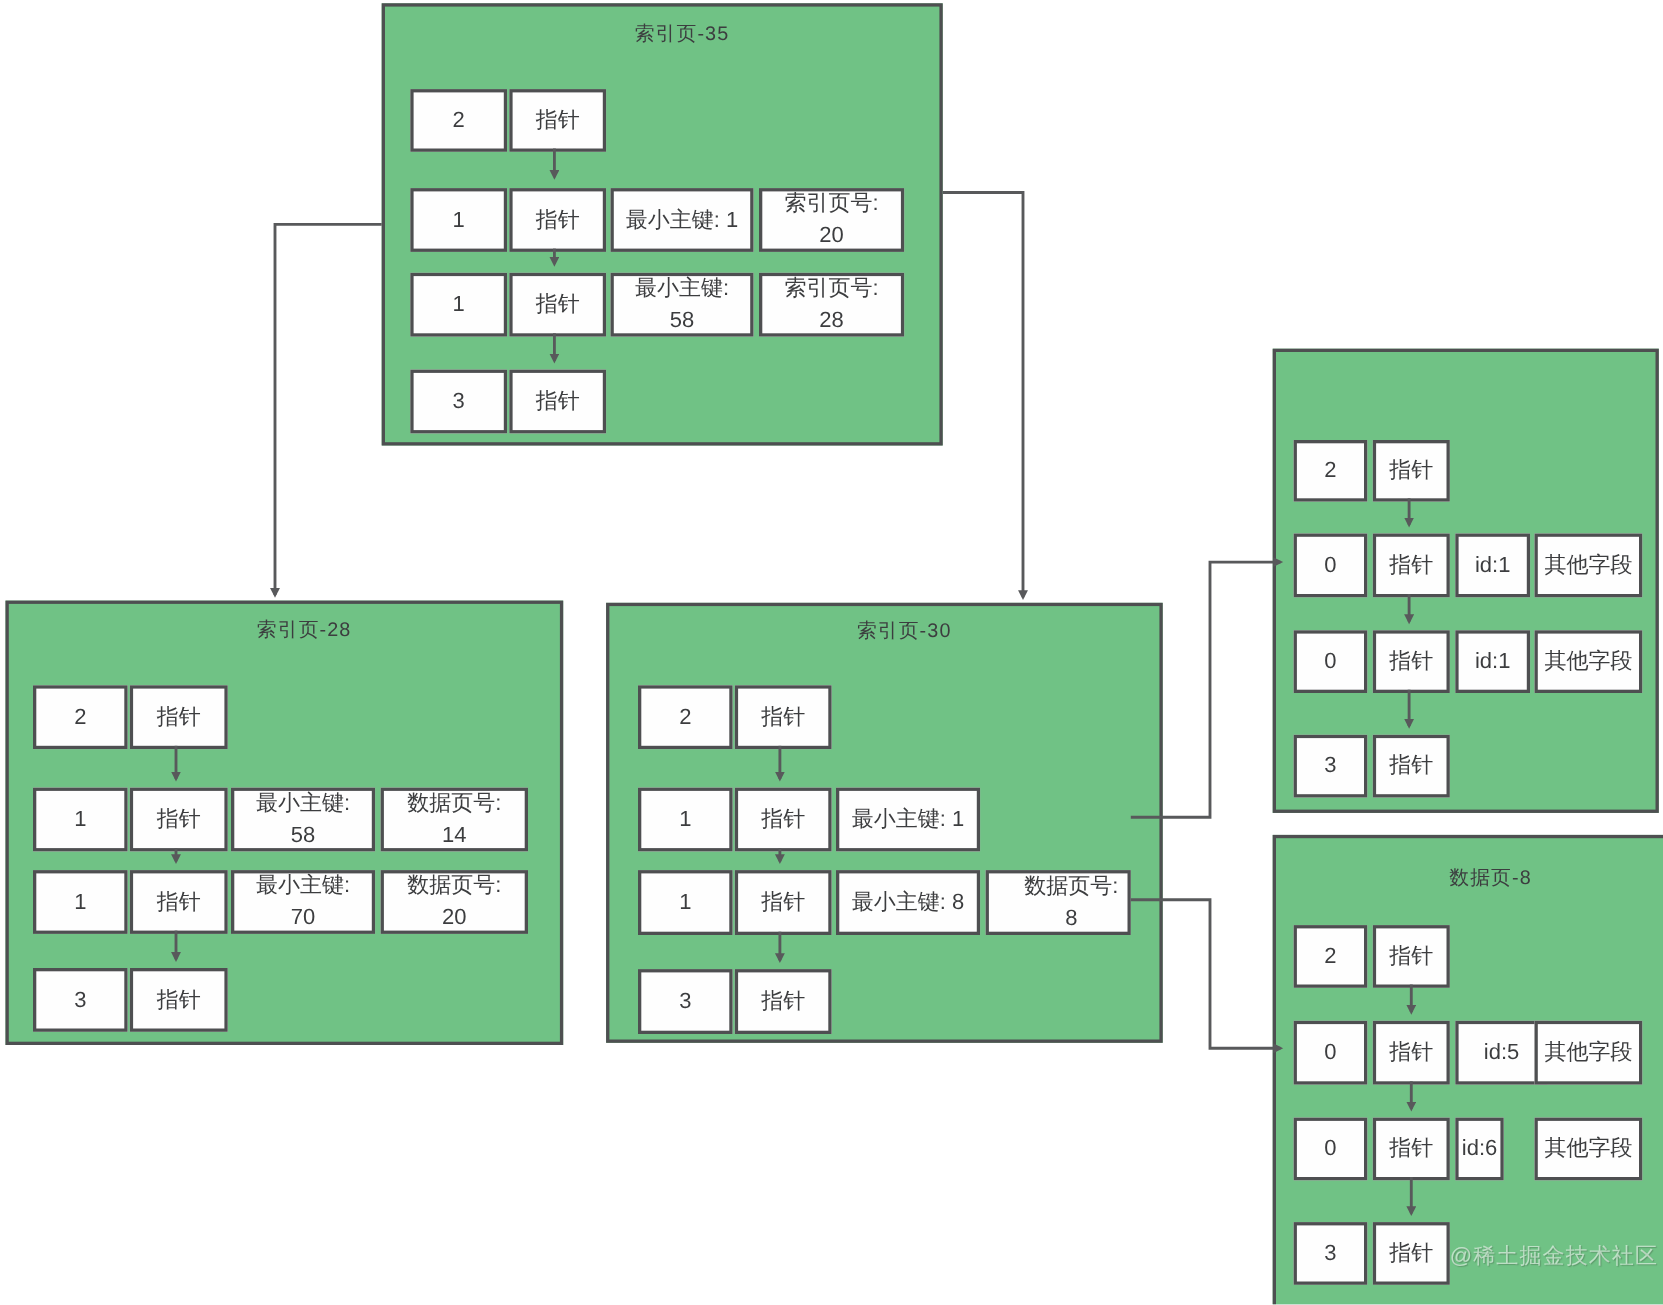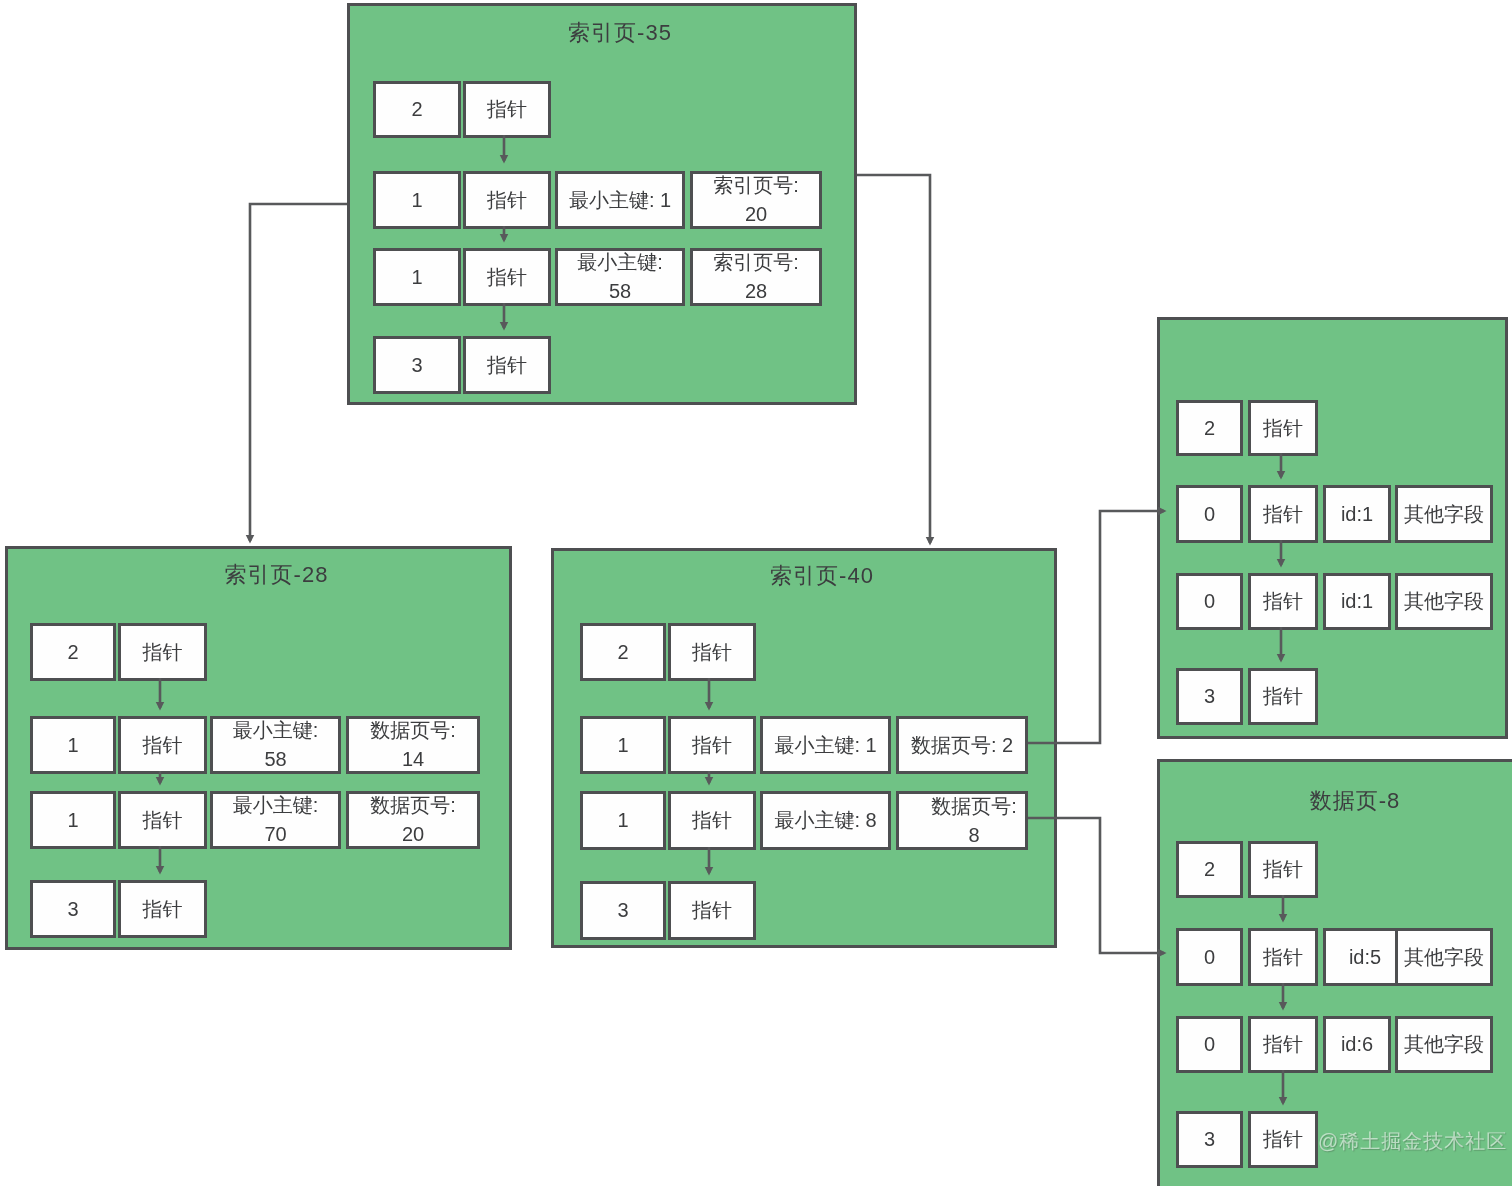--- a/index.html
+++ b/index.html
@@ -20,21 +20,21 @@
   .page{
     position:absolute;
     background:var(--page-fill);
     border:3px solid var(--box-border);
     box-sizing:border-box;
   }
   .page-title{
     position:absolute;
     left:0;right:0;
     text-align:center;
-    font-size:22px;
+    font-size:18px;
     color:var(--text);
     letter-spacing:1px;
     margin-left:36px;
   }
   .cell{
     position:absolute;
     background:var(--cell-fill);
     border:3px solid var(--box-border);
     box-sizing:border-box;
     display:flex;
@@ -107,27 +107,26 @@
       <div class="cell" style="left: 110px; top: 242px; width: 89px; height: 58px;">指针</div>
       <div class="cell" style="left: 202px; top: 242px; width: 131px; height: 58px;">最小主键:
 70</div>
       <div class="cell" style="left: 338px; top: 242px; width: 134px; height: 58px;">数据页号:
 20</div>
       <div class="cell" style="left: 22px; top: 331px; width: 86px; height: 58px;">3</div>
       <div class="cell" style="left: 110px; top: 331px; width: 89px; height: 58px;">指针</div>
     </div>
 
   <div class="page" style="left: 551px; top: 548px; width: 506px; height: 400px;">
-    <div class="page-title" style="top: 10px;">索引页-40</div>
+    <div class="page-title" style="top: 10px;">索引页-30</div>
   <div class="cell" style="left: 26px; top: 72px; width: 86px; height: 58px;">2</div>
       <div class="cell" style="left: 114px; top: 72px; width: 88px; height: 58px;">指针</div>
       <div class="cell" style="left: 26px; top: 165px; width: 86px; height: 58px;">1</div>
       <div class="cell" style="left: 114px; top: 165px; width: 88px; height: 58px;">指针</div>
       <div class="cell" style="left: 206px; top: 165px; width: 131px; height: 58px;">最小主键: 1</div>
-      <div class="cell" style="left: 342px; top: 165px; width: 132px; height: 58px;">数据页号: 2</div>
       <div class="cell" style="left: 26px; top: 240px; width: 86px; height: 59px;">1</div>
       <div class="cell" style="left: 114px; top: 240px; width: 88px; height: 59px;">指针</div>
       <div class="cell" style="left: 206px; top: 240px; width: 131px; height: 59px;">最小主键: 8</div>
       <div class="cell" style="left: 342px; top: 240px; width: 132px; height: 59px; padding-left: 24px;">数据页号: 8</div>
       <div class="cell" style="left: 26px; top: 330px; width: 86px; height: 59px;">3</div>
       <div class="cell" style="left: 114px; top: 330px; width: 88px; height: 59px;">指针</div>
     </div>
 
   <div class="page" style="left: 1157px; top: 317px; width: 351px; height: 422px;">
   <div class="cell" style="left: 16px; top: 80px; width: 67px; height: 56px;">2</div>
@@ -147,21 +146,21 @@
   <div class="page" style="left: 1157px; top: 759px; width: 360px; height: 430px;">
     <div class="page-title" style="top: 24px;">数据页-8</div>
   <div class="cell" style="left: 16px; top: 79px; width: 67px; height: 57px;">2</div>
       <div class="cell" style="left: 88px; top: 79px; width: 70px; height: 57px;">指针</div>
       <div class="cell" style="left: 16px; top: 166px; width: 67px; height: 58px;">0</div>
       <div class="cell" style="left: 88px; top: 166px; width: 70px; height: 58px;">指针</div>
       <div class="cell" style="left: 163px; top: 166px; width: 84px; height: 58px;">id:5</div>
       <div class="cell" style="left: 235px; top: 166px; width: 98px; height: 58px;">其他字段</div>
       <div class="cell" style="left: 16px; top: 254px; width: 67px; height: 57px;">0</div>
       <div class="cell" style="left: 88px; top: 254px; width: 70px; height: 57px;">指针</div>
-      <div class="cell" style="left: 163px; top: 254px; width: 68px; height: 57px;">id:6</div>
+      <div class="cell" style="left: 163px; top: 254px; width: 44px; height: 57px;">id:6</div>
       <div class="cell" style="left: 235px; top: 254px; width: 98px; height: 57px;">其他字段</div>
       <div class="cell" style="left: 16px; top: 349px; width: 67px; height: 57px;">3</div>
       <div class="cell" style="left: 88px; top: 349px; width: 70px; height: 57px;">指针</div>
     </div>
 
   <svg id="connectors" viewBox="0 0 1512 1186" xmlns="http://www.w3.org/2000/svg">
     <defs>
       <marker id="arrow" markerWidth="10" markerHeight="10" refX="6.5" refY="4.5" orient="auto" markerUnits="userSpaceOnUse">
         <path d="M0,0 L9,4.5 L0,9 z" fill="#58595b"></path>
       </marker>

